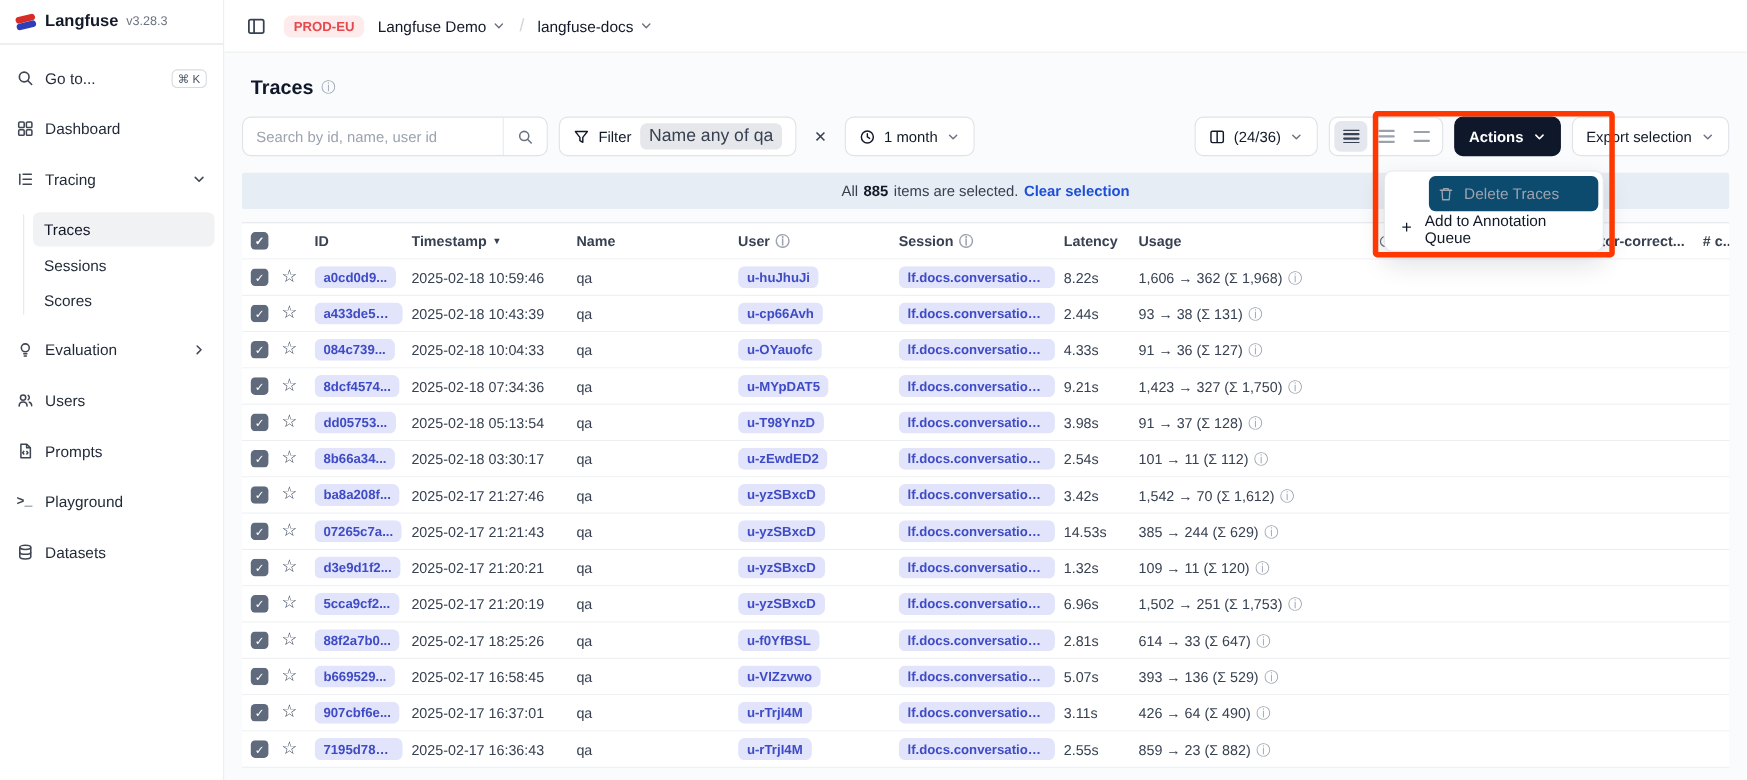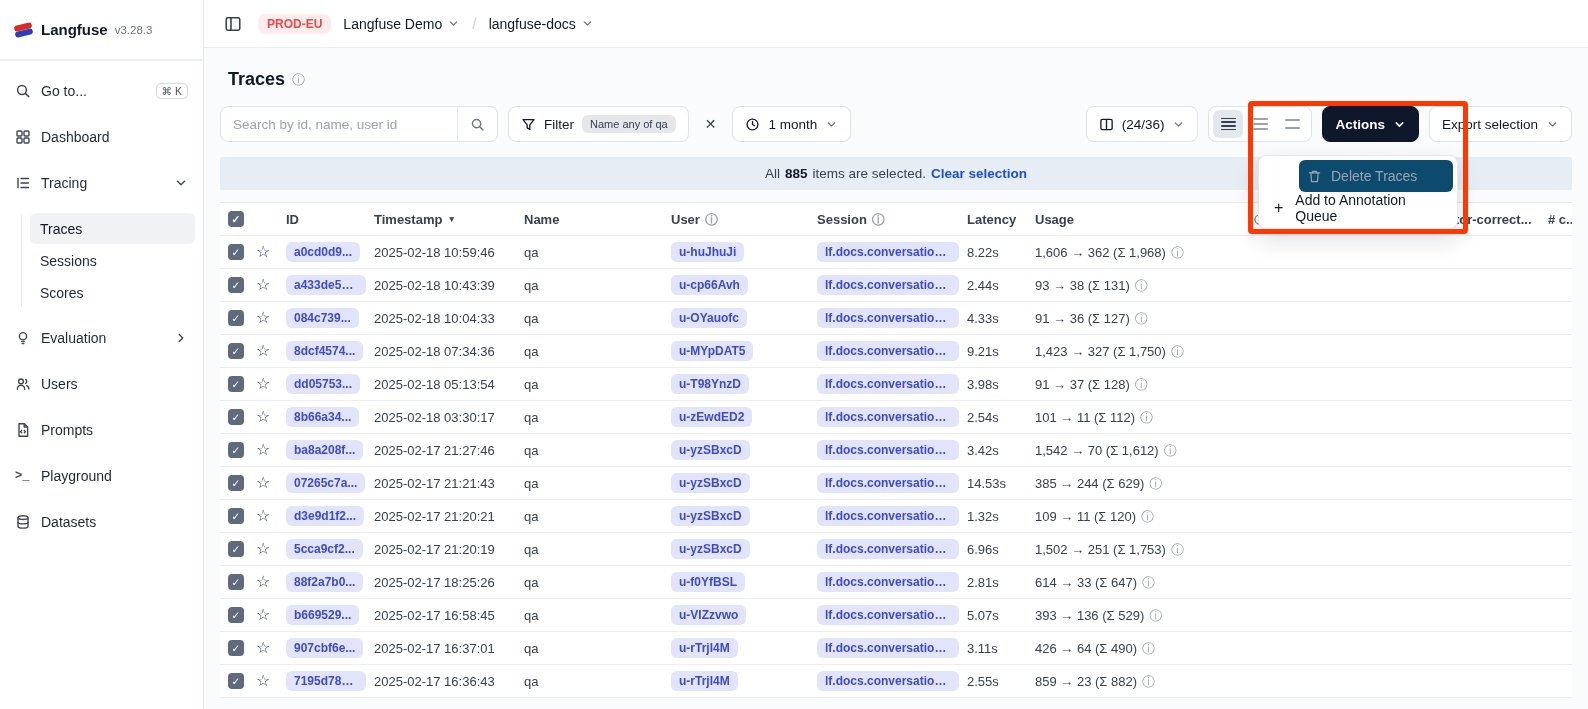--- a/index.html
+++ b/index.html
@@ -3,21 +3,21 @@
 <meta charset="utf-8">
 <style>
   * { margin:0; padding:0; box-sizing:border-box; }
   html,body { width:1588px; height:709px; overflow:hidden; background:#fff;
     font-family:"Liberation Sans", sans-serif; color:#1f2937; }
   body { position:relative; }
   .app { display:flex; width:100%; height:100%; }
 
   
   .sidebar { width:204px; flex:none; background:#fff; border-right:1px solid #e5e7eb; }
-  .side-head { height:60px; display:flex; align-items:center; gap:7px; padding:0 14px; border-bottom:1px solid #eceef1; }
+  .side-head { height:40px; display:flex; align-items:center; gap:7px; padding:0 14px; border-bottom:1px solid #eceef1; }
   .logo-mark { position:relative; width:20px; height:16px; flex:none; }
   .logo-mark::before { content:""; position:absolute; left:0; top:2px; width:18px; height:6px; border-radius:4px; background:#d92b25; transform:rotate(-14deg); }
   .logo-mark::after { content:""; position:absolute; left:1px; top:8px; width:18px; height:6px; border-radius:4px; background:#2d3eb8; transform:rotate(-14deg); }
   .app-name { font-size:15px; font-weight:700; color:#111827; }
   .app-version { font-size:11.5px; color:#6b7280; }
   .viewonly { margin:12px 12px 14px 12px; background:#faf5d7; border:1px solid #ece1ad; border-radius:8px; padding:11px 12px; font-size:13px; color:#1f2937; }
   .viewonly a { color:#1f2937; text-decoration:underline; cursor:pointer; }
   .side-sep { border-top:1px solid #eceef1; margin-bottom:8px; }
   .nav-item { display:flex; align-items:center; gap:10px; height:32px; margin:14px 8px; padding:0 7px; border-radius:6px; font-size:14px; color:#1f2937; cursor:pointer; }
   .nav-item .ic { color:#3f4753; }
@@ -41,21 +41,21 @@
   .page-title-row { display:flex; align-items:center; gap:7px; padding:21px 24px 0 24px; }
   .page-title { font-size:18px; font-weight:700; color:#0f172a; }
   .info-glyph { color:#9ca3af; font-size:13px; line-height:1; }
 
   .toolbar { display:flex; align-items:center; margin:16px 16px 0 16px; gap:10px; }
   .search-box { display:flex; align-items:center; width:278px; height:36px; border:1px solid #dfe3e8; border-radius:8px; background:#fff; overflow:hidden; }
   .search-box input { flex:1; border:none; outline:none; padding:0 12px; font-size:13.5px; color:#1f2937; font-family:inherit; background:transparent; }
   .search-box input::placeholder { color:#9ca3af; }
   .search-icon-zone { width:40px; height:100%; border-left:1px solid #e8eaee; display:flex; align-items:center; justify-content:center; color:#6b7280; cursor:pointer; }
   .btn { display:flex; align-items:center; gap:8px; height:36px; padding:15px 12px; border:1px solid #dfe3e8; border-radius:8px; background:#fff; font-size:13.5px; font-weight:500; color:#111827; cursor:pointer; white-space:nowrap; }
-  .chip { background:#e5e7eb; border-radius:6px; font-size:11px; font-weight:400; color:#374151; padding:3px 8px; }
+  .chip { background:#e5e7eb; border-radius:6px; font-size:16px; font-weight:400; color:#374151; padding:3px 8px; }
   .x-btn { font-size:14px; color:#374151; padding:4px 6px; cursor:pointer; }
   .toolbar-right { margin-left:auto; display:flex; align-items:center; gap:10px; }
   .seg-group { display:flex; align-items:center; height:36px; border:1px solid #dfe3e8; border-radius:8px; background:#fff; padding:0 4px; gap:2px; }
   .seg-btn { width:30px; height:28px; border-radius:6px; display:flex; align-items:center; justify-content:center; cursor:pointer; color:#374151; }
   .seg-btn.selected { background:#e4e8ee; }
   .rowlines { width:15px; display:flex; flex-direction:column; justify-content:space-between; }
   .rowlines i { display:block; height:1.6px; background:currentColor; border-radius:1px; }
   .rl-4 { height:13px; } .rl-3 { height:12px; color:#9aa2ad; } .rl-2 { height:10px; color:#9aa2ad; }
   .btn-dark { background:#0f172a; border-color:#0f172a; color:#fff; font-weight:600; font-size:13.5px; }
 

